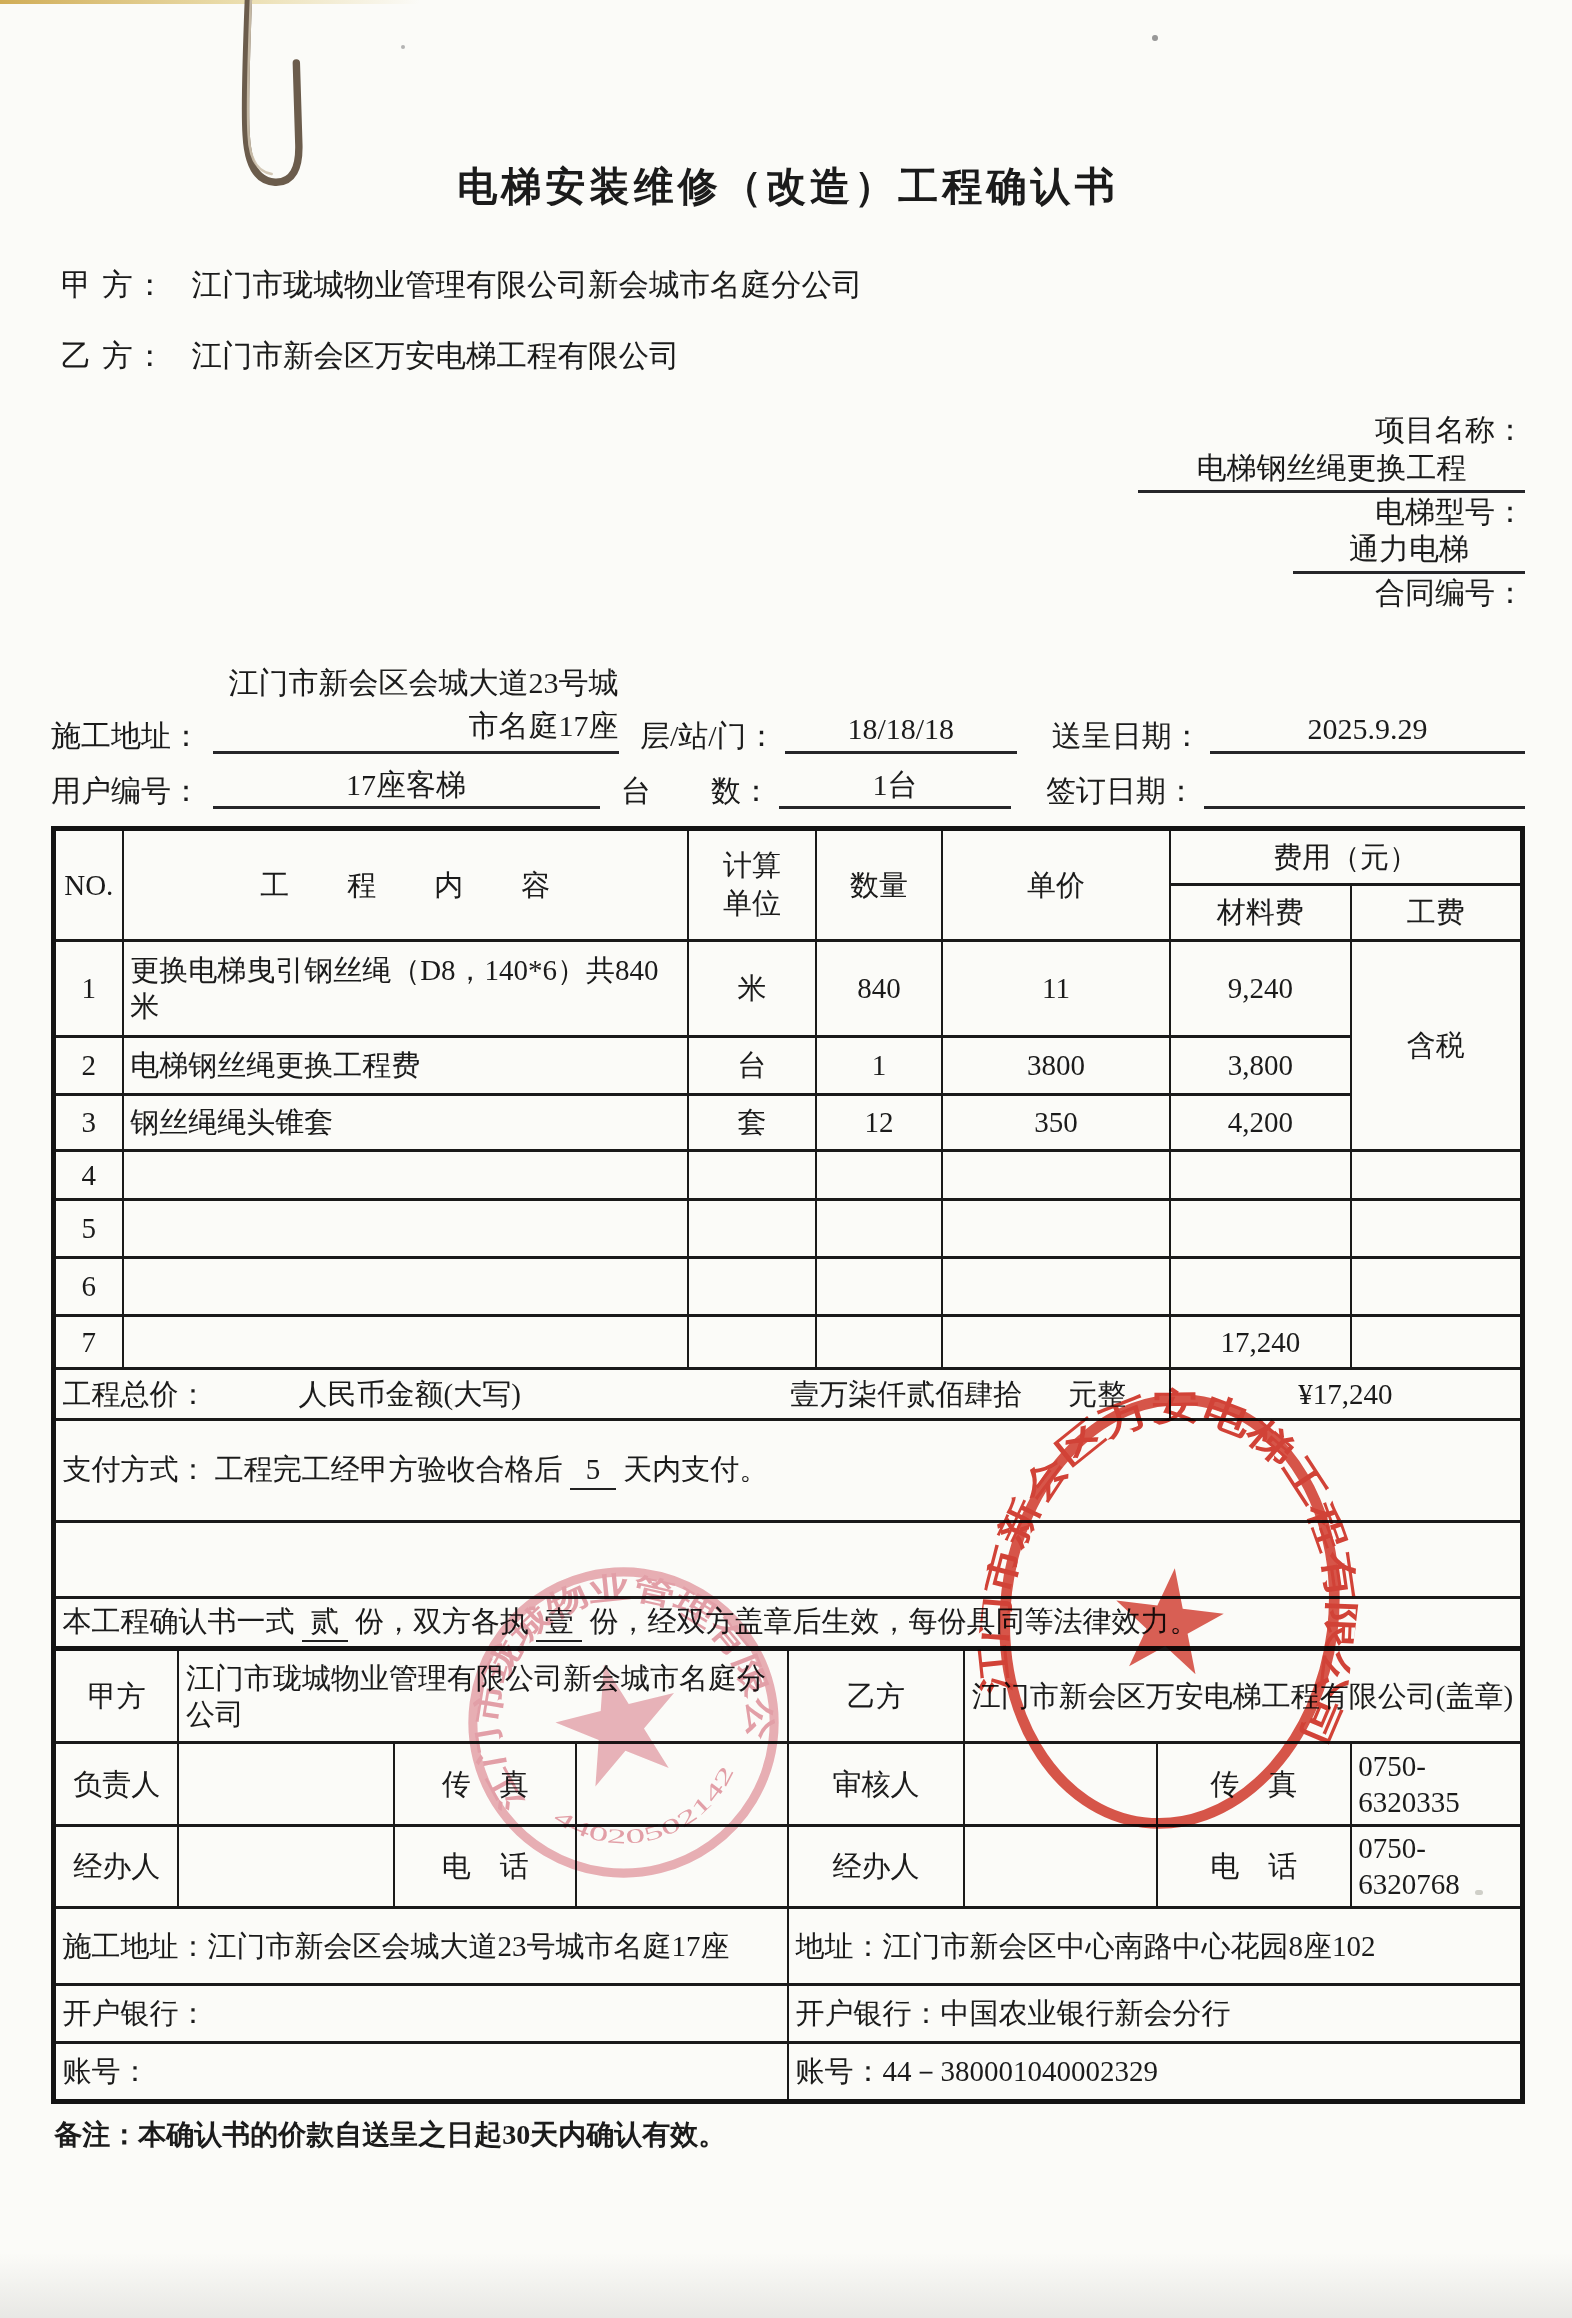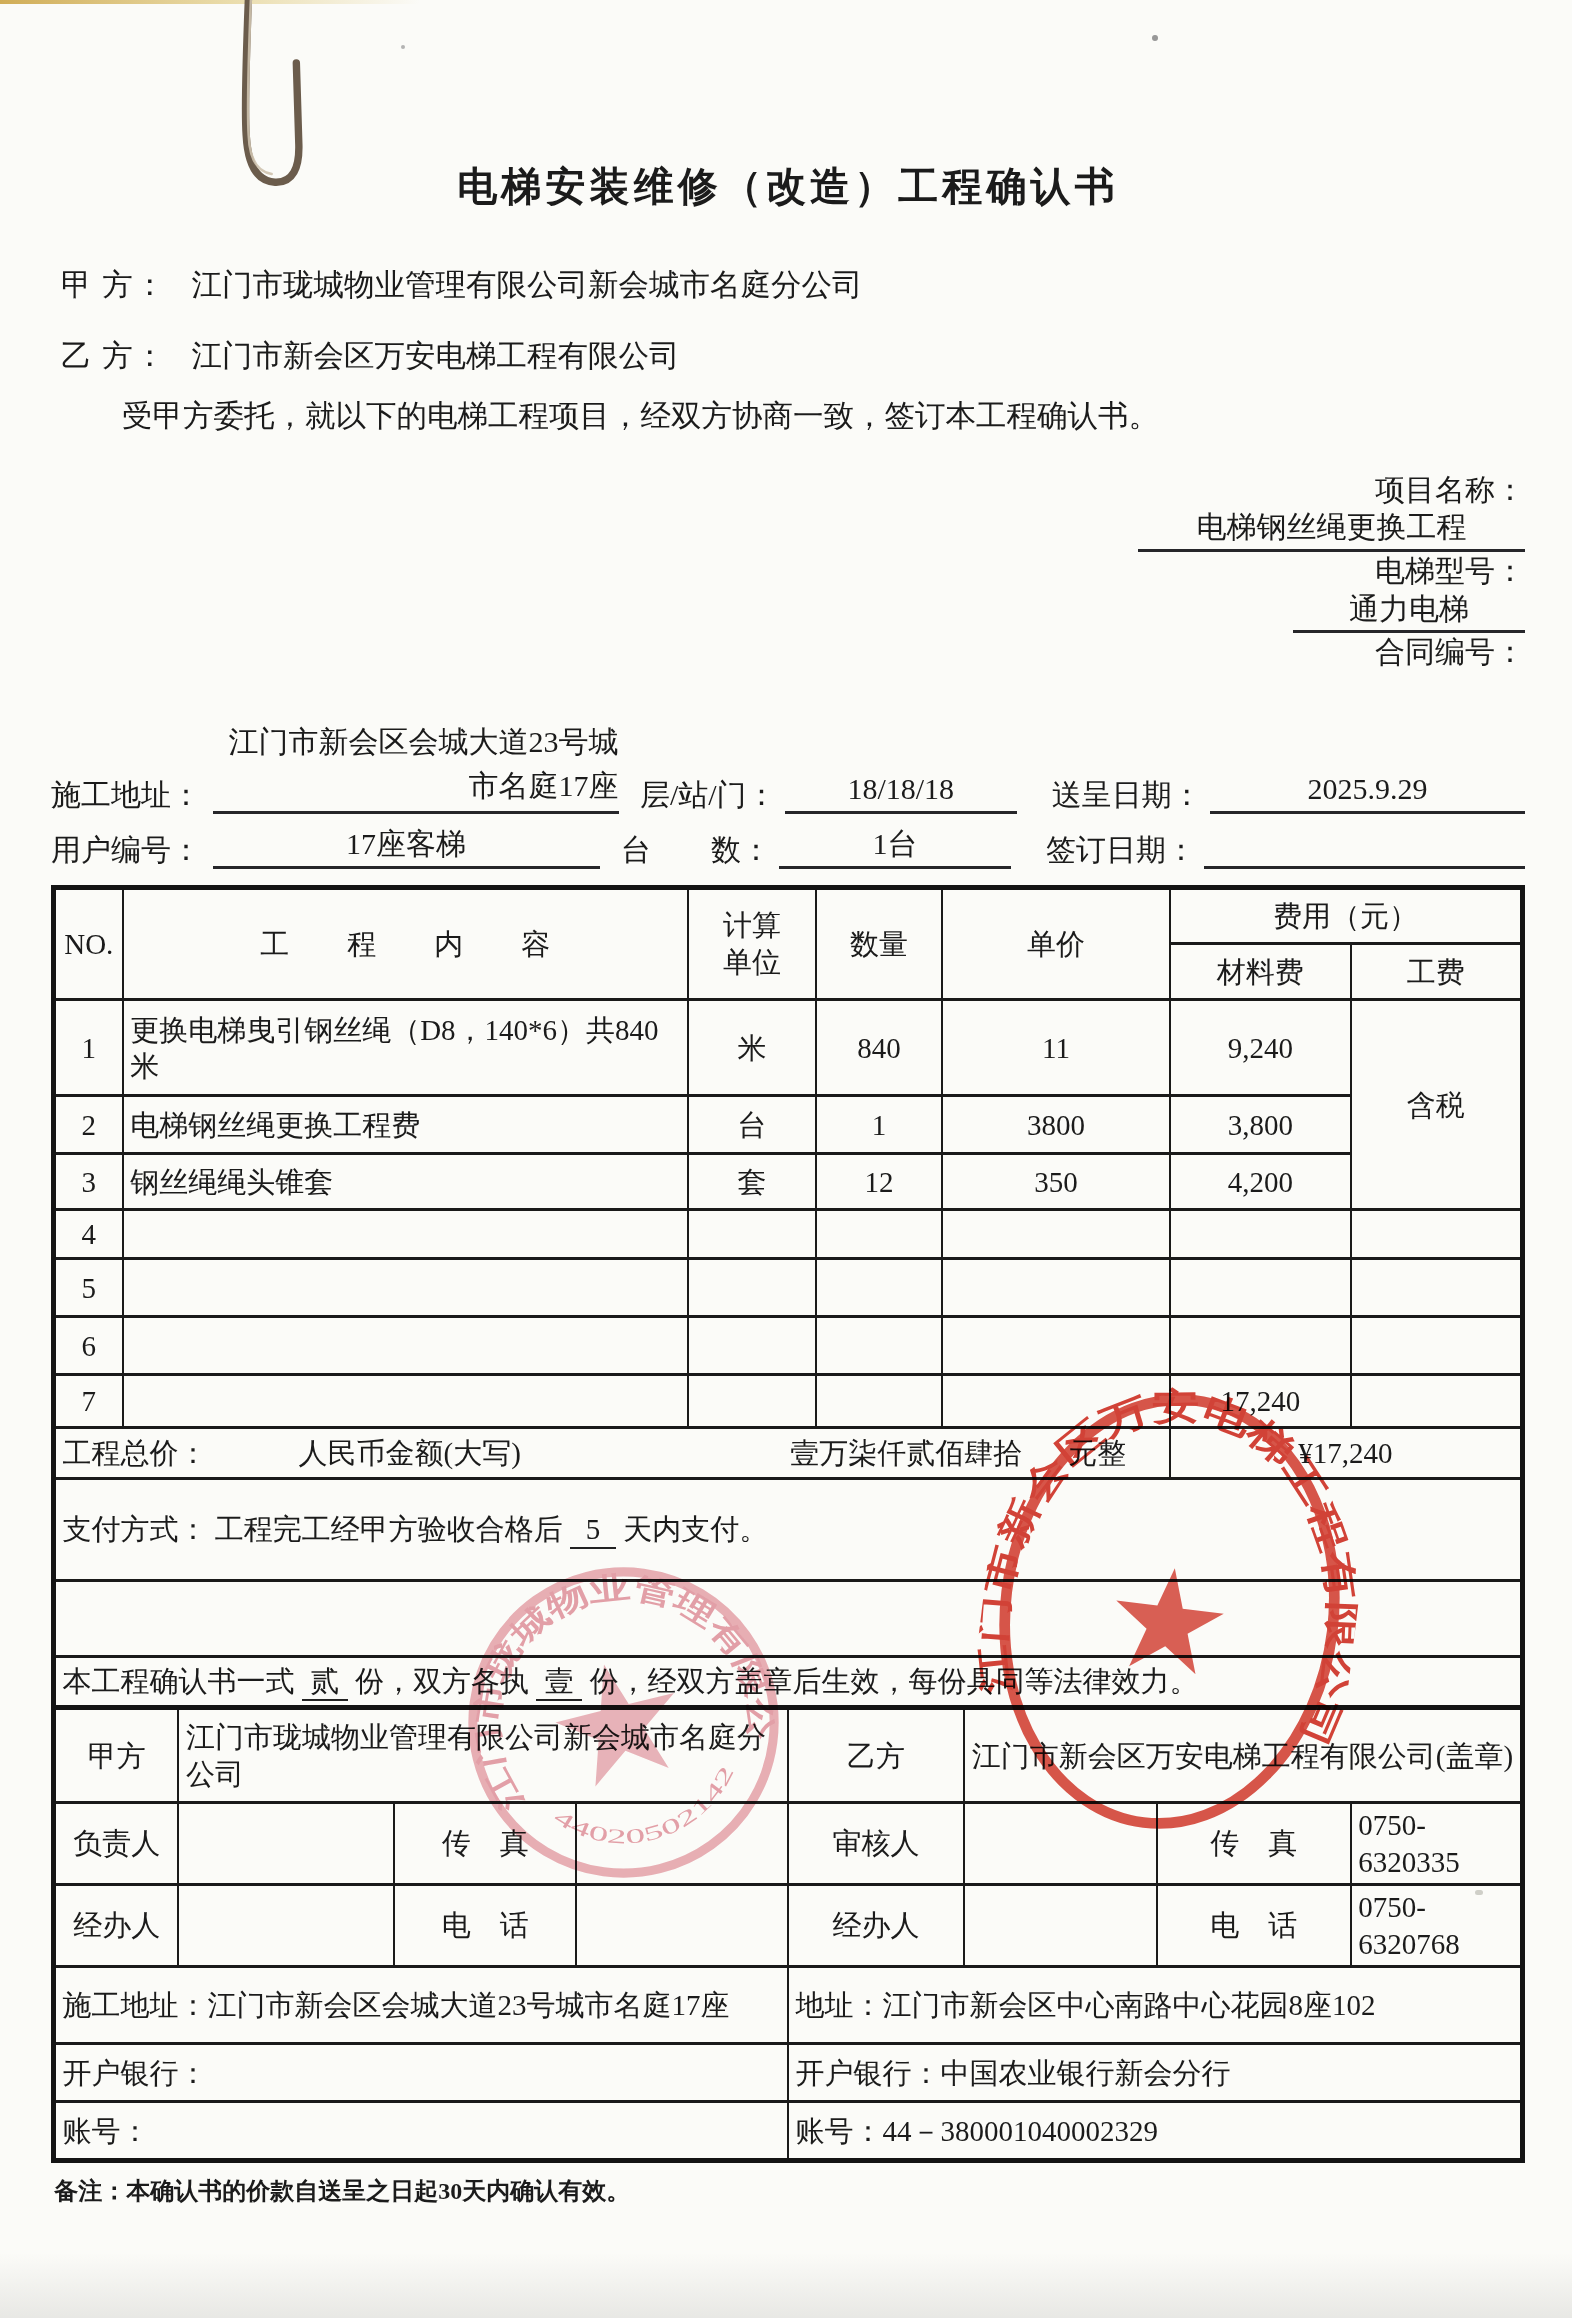--- a/index.html
+++ b/index.html
@@ -42,21 +42,21 @@
   .l{text-align:left;}
   .unit-h div{width:2.3em;margin:4px auto;word-break:break-all;line-height:1.3;}
   .totcell div{display:flex;align-items:baseline;}
   .tot-cap{margin-left:91px;}
   .tot-words{margin-left:auto;}
   .tot-unit{margin:0 36px 0 46px;}
   .ublk{display:inline-block;min-width:36px;text-align:center;border-bottom:2.5px solid #222;padding:0 5px;}
   .payline{padding-left:16.5px;}
   .confline{padding-left:15px;}
   
-  .footnote{margin-top:13px;font-size:24px;font-weight:bold;padding-left:3.3px;}
+  .footnote{margin-top:13px;font-size:28px;font-weight:bold;padding-left:3.3px;}
   
   .stamp{position:absolute;mix-blend-mode:multiply;pointer-events:none;}
   .stamp-red{left:983px;top:1375px;width:373px;height:473px;transform:rotate(7deg);opacity:.88;}
   .stamp-pink{left:449px;top:1548px;width:349px;height:349px;transform:rotate(-14deg);opacity:.8;}
   .clip{position:absolute;left:224px;top:-3.3px;width:97px;height:206px;}
   .edge-top{position:absolute;left:0;top:0;width:420px;height:4.1px;
     background:linear-gradient(to right,#c99f3a,#e7d79e 55%,rgba(255,255,255,0));opacity:.85;}
   .speck1{position:absolute;left:1152px;top:35px;width:5.8px;height:5.8px;border-radius:50%;background:#989898;}
   .speck2{position:absolute;left:401px;top:45px;width:4.1px;height:4.1px;border-radius:50%;background:#b3b3b3;}
   .speck3{position:absolute;left:1475px;top:1890px;width:8.2px;height:5px;background:#cfcfc8;border-radius:2.5px;}
@@ -74,21 +74,20 @@
   <div class="speck3"></div>
 
   <div class="title">电梯安装维修（改造）工程确认书</div>
 
   <p class="partyline pl-a">
     <span class="plabel">甲 方：</span><span>江门市珑城物业管理有限公司新会城市名庭分公司</span>
   </p>
   <p class="partyline pl-b">
     <span class="plabel">乙 方：</span><span>江门市新会区万安电梯工程有限公司</span>
   </p>
-  <p class="partyline pl-intro">受甲方委托，就以下的电梯工程项目，经双方协商一致，签订本工程确认书。</p>
 
   <div class="inforow ir1">
     <span class="ilbl">项目名称：</span>
     <span class="uval v-project">电梯钢丝绳更换工程</span>
     <span class="ilbl l-model">电梯型号：</span>
     <span class="uval v-model">通力电梯</span>
     <span class="ilbl l-contract">合同编号：</span>
     <span class="uval v-contract"></span>
   </div>
   <div class="inforow ir2">

